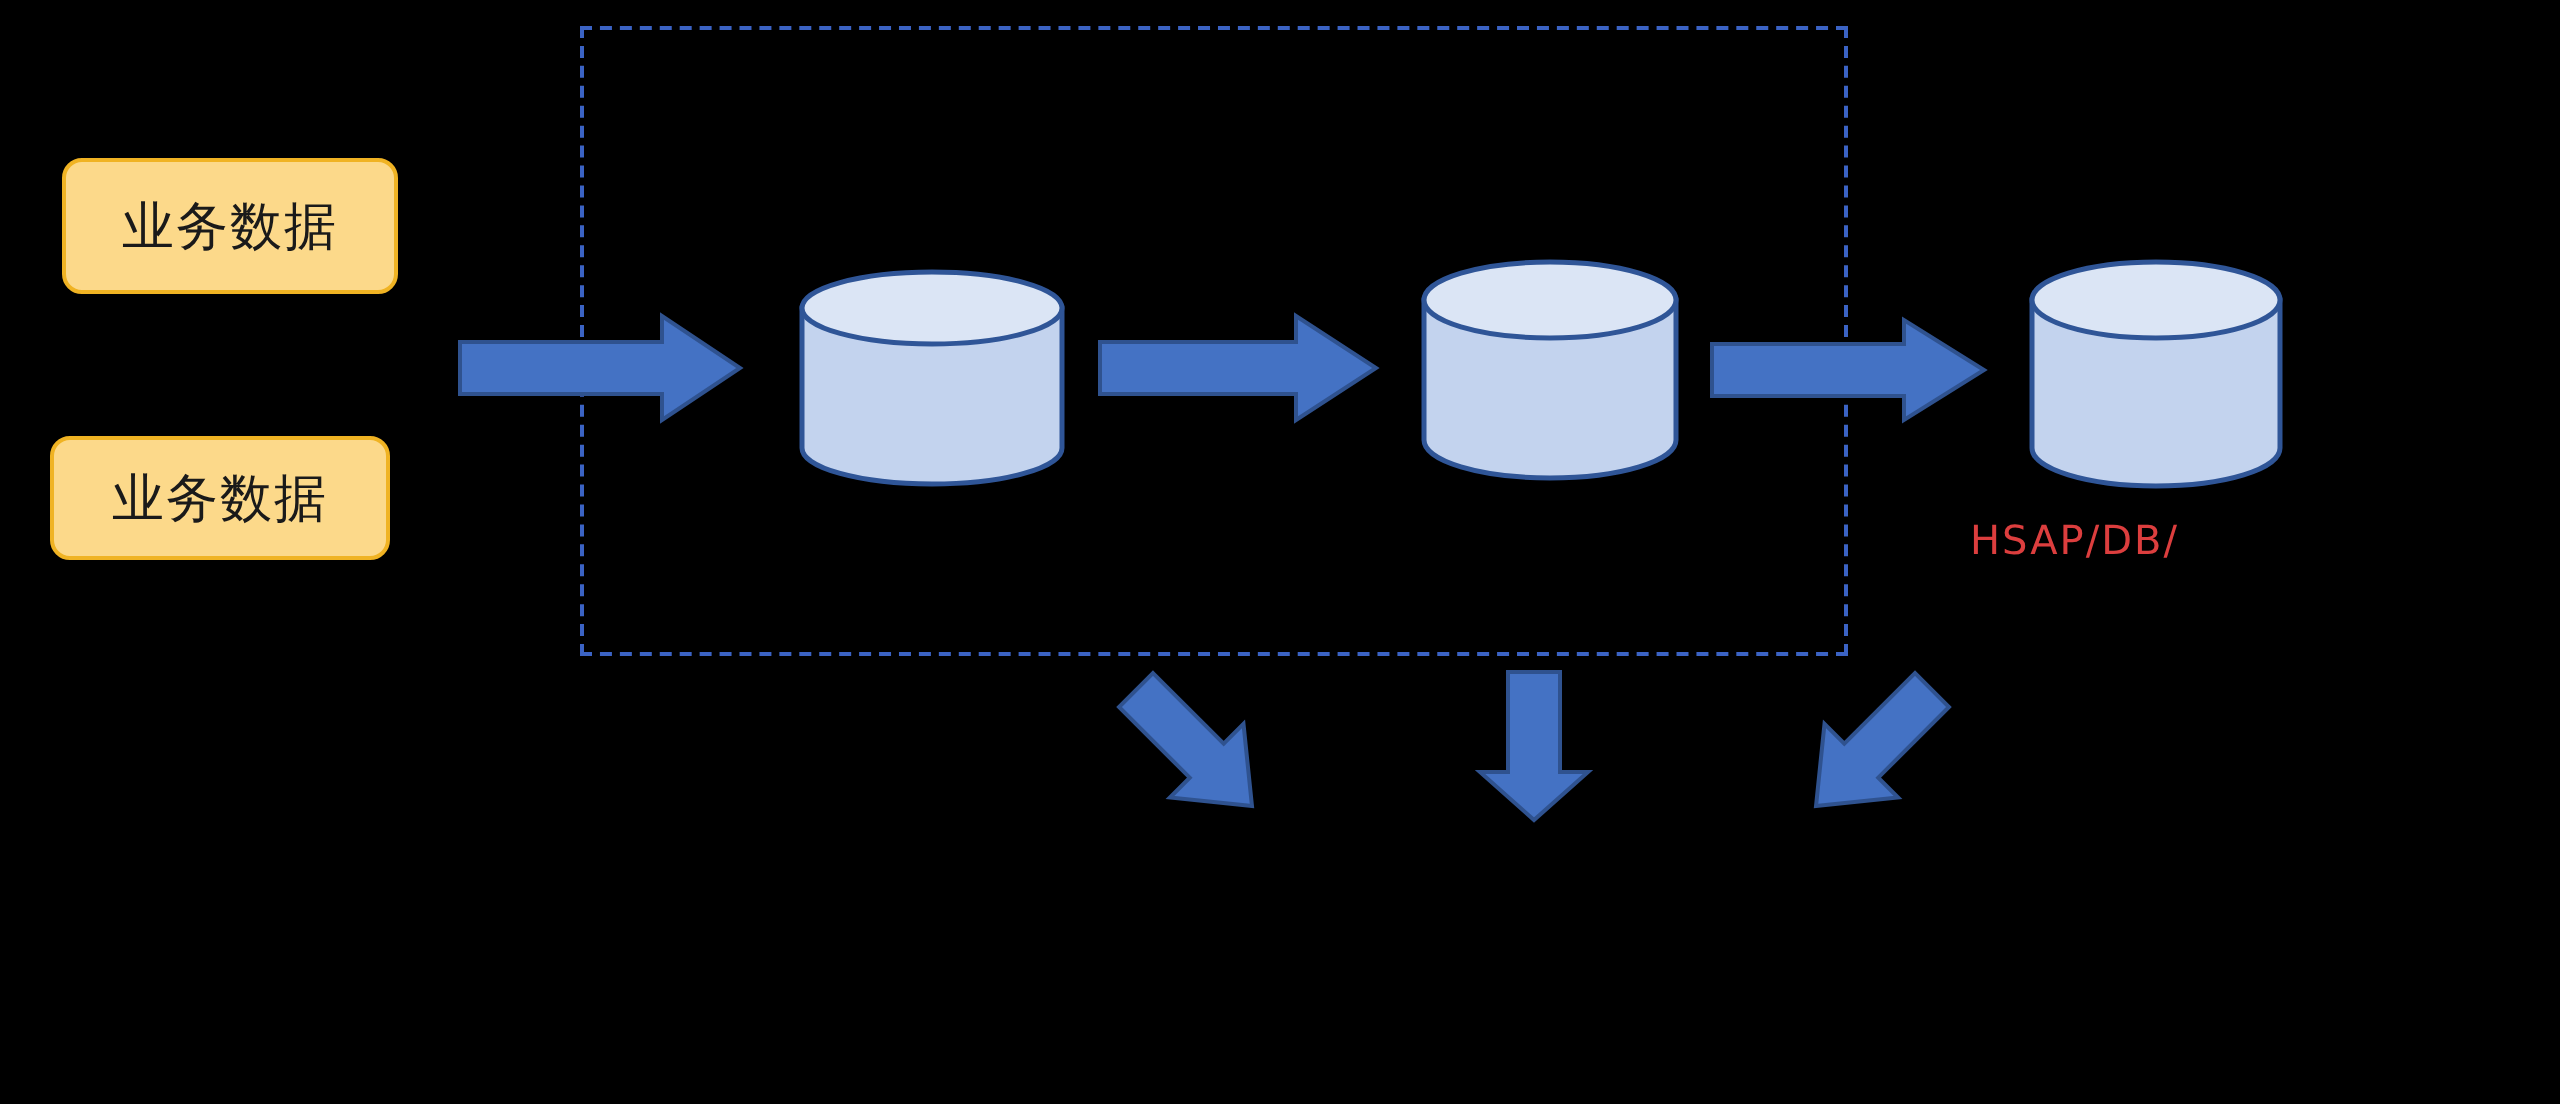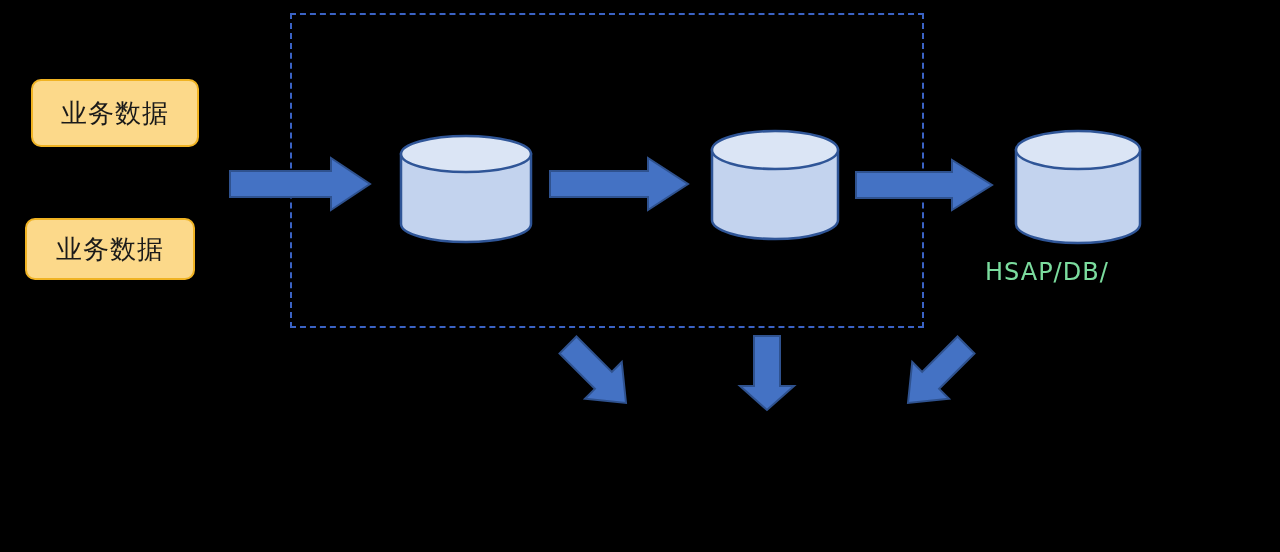--- a/index.html
+++ b/index.html
@@ -37,22 +37,22 @@
     box-sizing: border-box;
     border: 2px dashed #3b63c4;
     background: transparent;
   }
 
   
   .cyl { overflow: visible; }
 
   
   .db-label {
-    color: #86efac;
-    font-size: 24px;
+    color: #ef4444;
+    font-size: 20px;
     letter-spacing: 1px;
     white-space: nowrap;
     font-family: "DejaVu Sans", "Liberation Sans", sans-serif;
     opacity: 0.92;
   }
 
   svg { display: block; overflow: visible; }
 </style>
 </head>
 <body>

